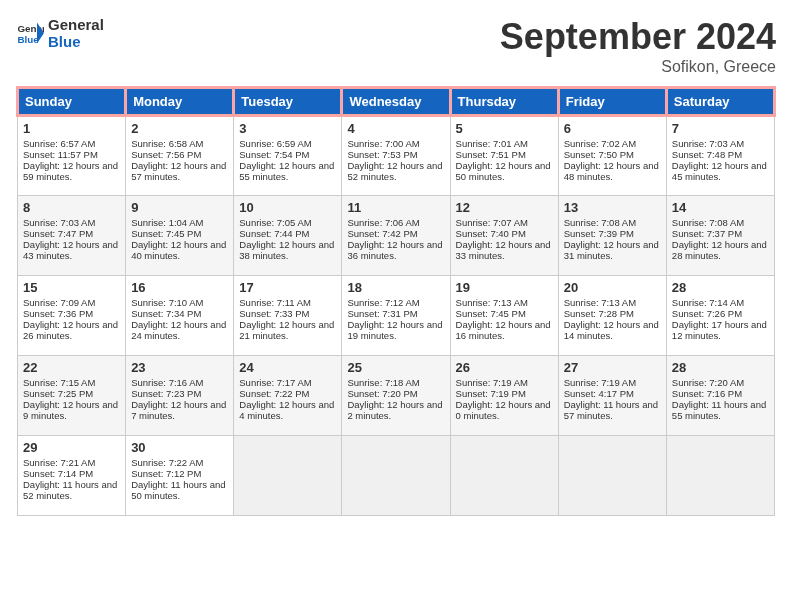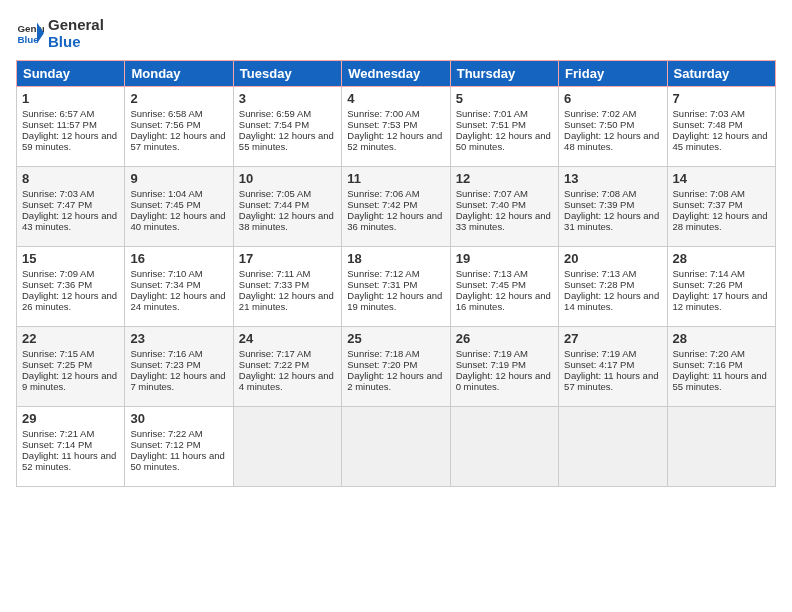--- a/index.html
+++ b/index.html
@@ -42,21 +42,21 @@
       border-collapse: collapse;
       table-layout: fixed;
     }
     thead th {
       background-color: #1565c0;
       color: #fff;
       text-align: left;
       padding: 5px 6px;
       font-size: 13px;
       font-weight: bold;
-      border: 1px solid #fca5a5;
+      border: 3px solid #fca5a5;
     }
     tbody td {
       border: 1px solid #ccc;
       vertical-align: top;
       padding: 4px 5px;
       font-size: 9.5px;
       color: #333;
       height: 80px;
       background: #fff;
     }
@@ -80,20 +80,24 @@
   <div class="logo">
     <svg class="logo-icon" viewBox="0 0 40 40" xmlns="http://www.w3.org/2000/svg">
       <text x="2" y="18" font-size="14" font-weight="bold" fill="#333">General</text>
       <text x="2" y="34" font-size="14" font-weight="bold" fill="#1565c0">Blue</text>
       <polygon points="30,5 40,20 30,35" fill="#1565c0"></polygon>
     </svg>
     <div>
       <div style="font-size:15px;font-weight:bold;color:#333;">General</div>
       <div style="font-size:15px;font-weight:bold;color:#1565c0;">Blue</div>
     </div>
+  </div>
+  <div class="title-area">
+    <div class="calendar-title">September 2024</div>
+    <div class="calendar-subtitle">Sofikon, Greece</div>
   </div>
 </div>
 
 <table>
   <thead>
     <tr>
       <th>Sunday</th>
       <th>Monday</th>
       <th>Tuesday</th>
       <th>Wednesday</th>

